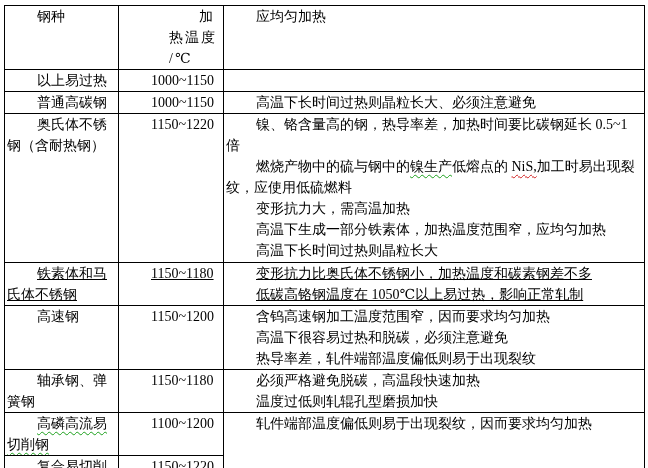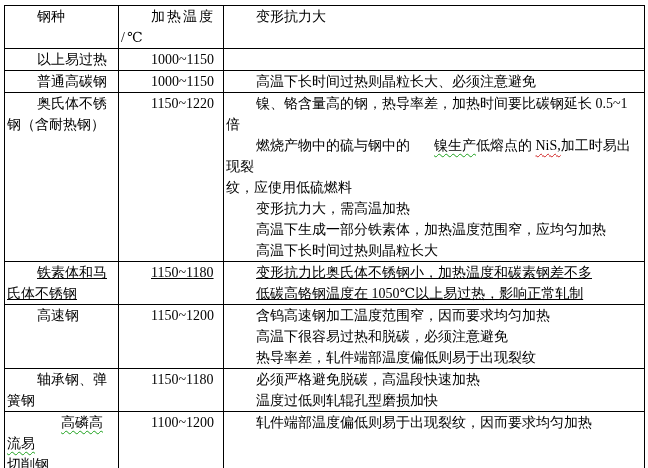--- a/index.html
+++ b/index.html
@@ -29,32 +29,31 @@
     overflow: hidden;
   }
   .p {
     margin: 0;
     font-size: 14px;
     line-height: 21px;
     text-indent: 30px;
     white-space: pre-wrap;
     word-break: break-all;
   }
-  .ls { letter-spacing: 2px; }
+  .ls { letter-spacing: 2px; margin-left: 48px; }
   tr.h41 { height: 41px; }
   tr.h21 { height: 21px; }
   tr.h149 { height: 149px; }
   tr.h40 { height: 40px; text-decoration: underline; }
   tr.h63 { height: 63px; }
   tr.h42 { height: 42px; }
   .sqg {
     text-decoration: underline wavy #1ca01c;
     text-decoration-thickness: 1px;
     text-underline-offset: 3px;
-    margin-left: 24px;
   }
   .sqr {
     text-decoration: underline wavy #d02020;
     text-decoration-thickness: 1px;
     text-underline-offset: 3px;
   }
 </style>
 </head>
 <body>
 
@@ -68,21 +67,21 @@
     <tbody>
       <tr class="h41">
         <th>
             <p class="p">钢种</p>
           </th>
         <th>
             <p class="p ls">加热温度
 /℃</p>
           </th>
         <th>
-            <p class="p">变形抗力大</p>
+            <p class="p">应均匀加热</p>
           </th>
       </tr>
 
       <tr class="h21">
         <td>
             <p class="p">以上易过热</p>
           </td>
         <td>
             <p class="p">1000~1150</p>
           </td>

